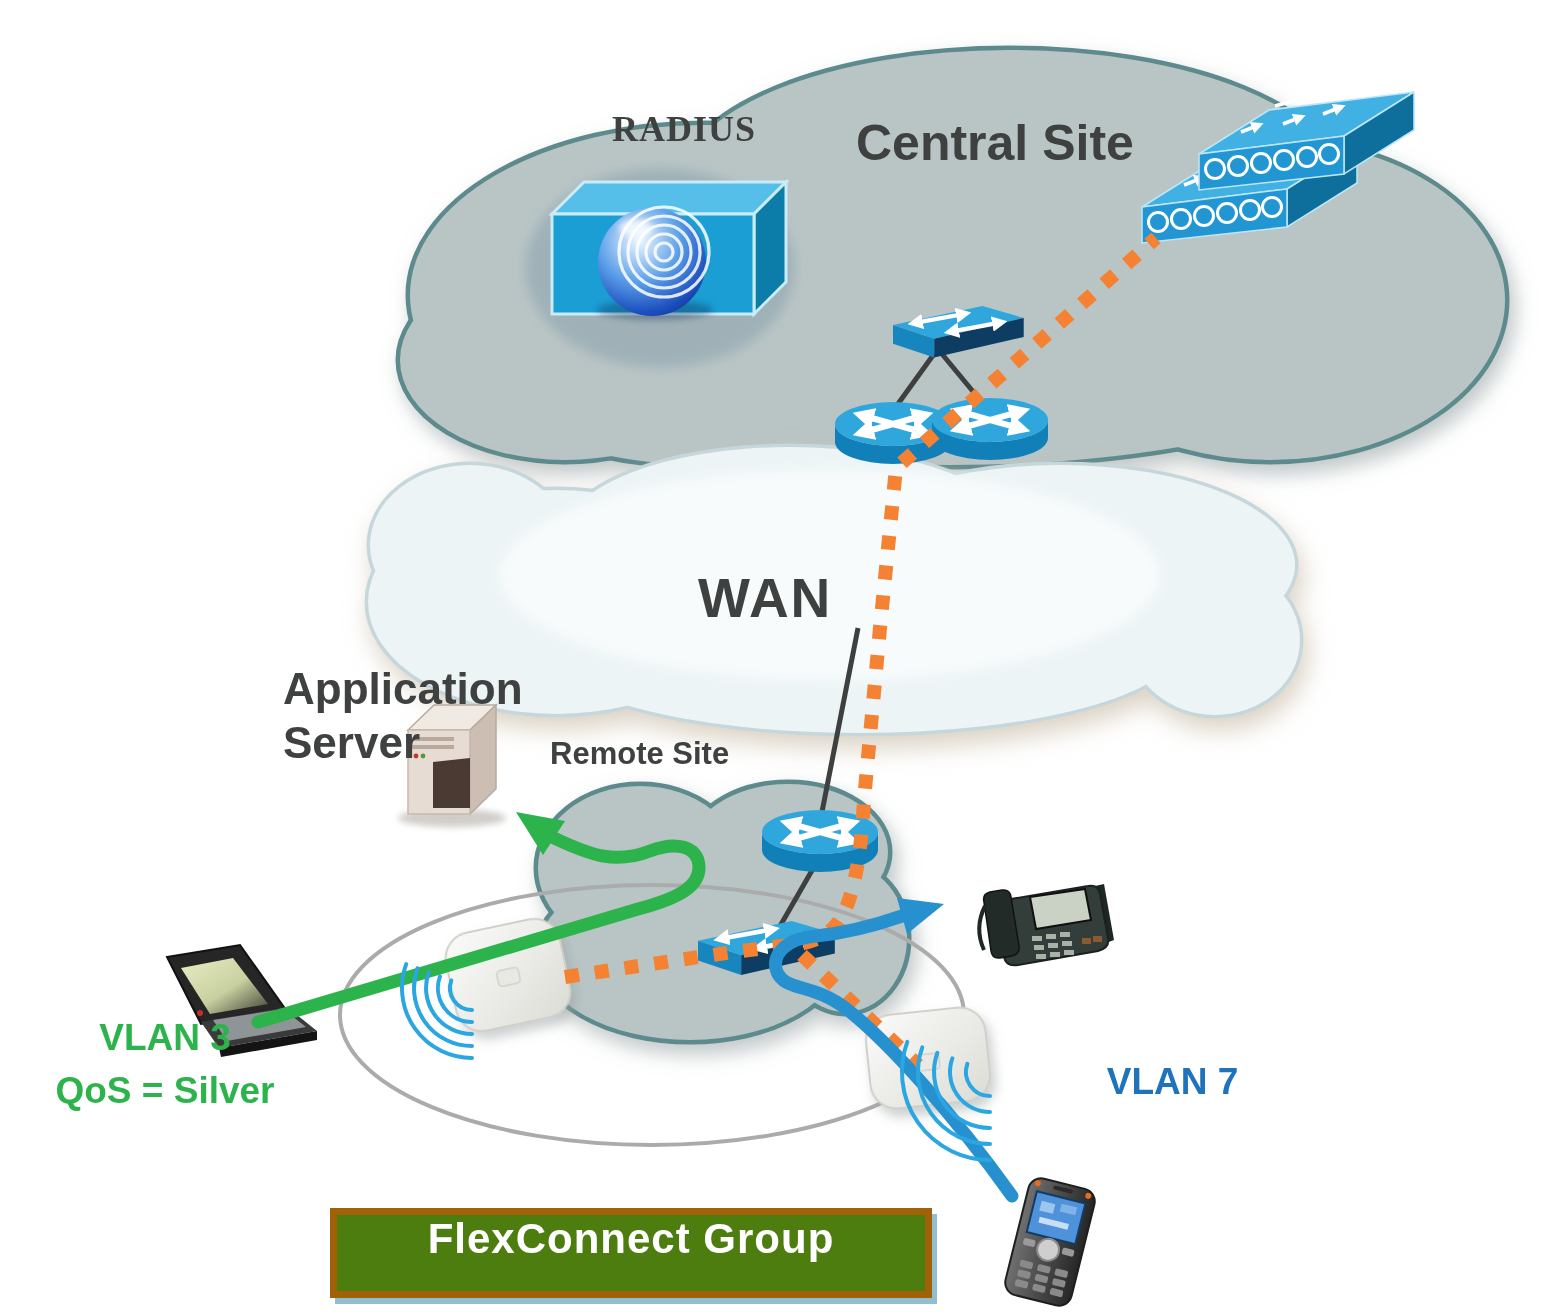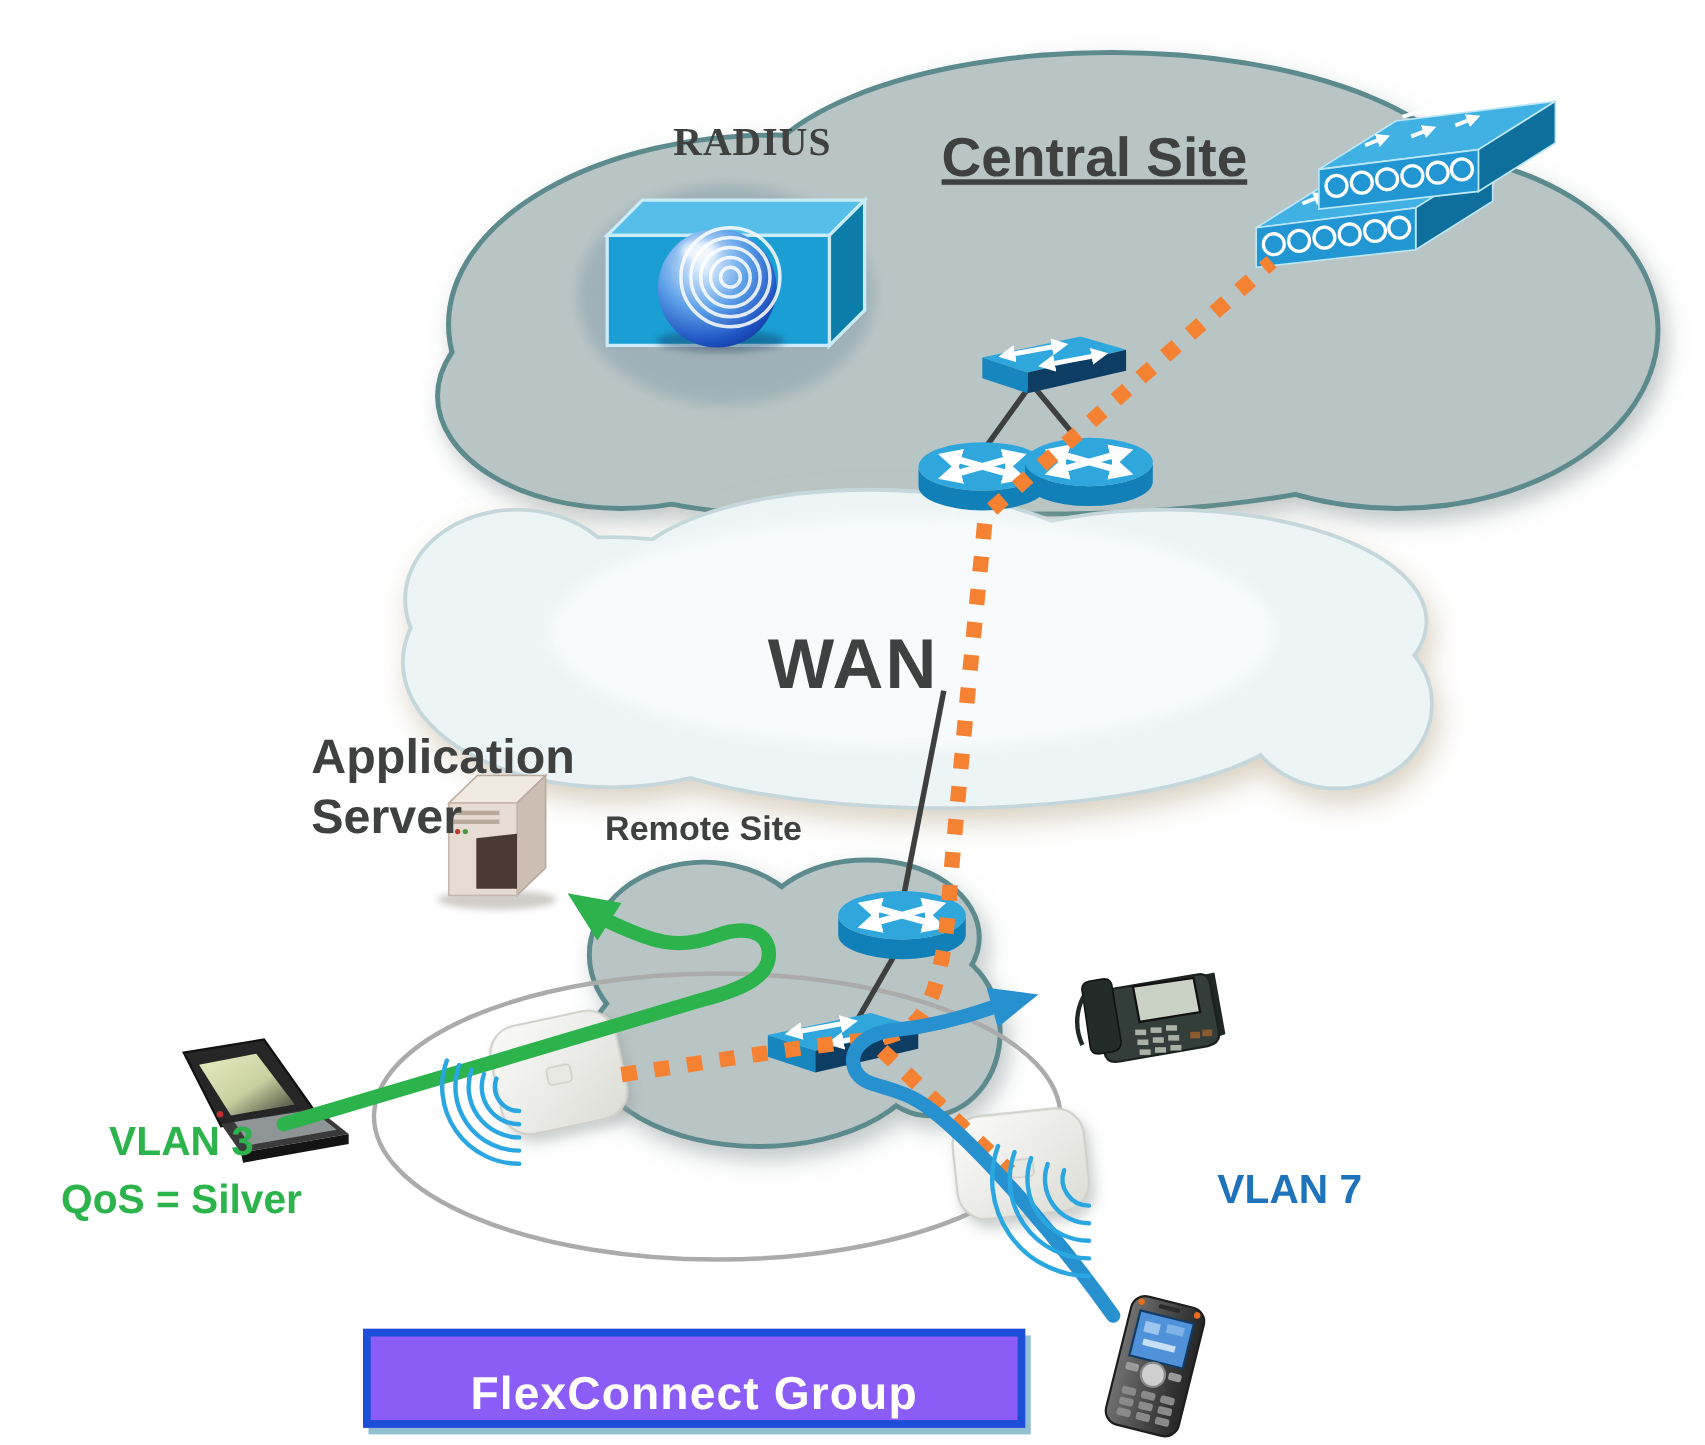--- a/index.html
+++ b/index.html
@@ -6,31 +6,31 @@
   .stage{
     position:relative;
     width:1550px;height:1314px;
     background:#ffffff;
     font-family:"Liberation Sans", sans-serif;
     overflow:hidden;
   }
   .stage svg.scene{position:absolute;left:0;top:0;width:1550px;height:1314px;}
   .lbl{position:absolute;font-weight:bold;color:#3E4140;white-space:nowrap;line-height:1.18;}
   .lbl-radius{left:612px;top:108px;font-size:36px;letter-spacing:1px;font-family:Liberation Serif, serif;}
-  .lbl-central{left:856px;top:114px;font-size:50px;text-decoration:underline;}
-  .lbl-wan{left:698px;top:566px;font-size:64px;letter-spacing:2px;}
+  .lbl-central{left:856px;top:114px;font-size:50px;}
+  .lbl-wan{left:698px;top:566px;font-size:55px;letter-spacing:2px;}
   .lbl-appserver{left:283px;top:662px;font-size:44px;line-height:1.22;}
   .lbl-remote{left:550px;top:736px;font-size:31px;}
   .lbl-vlan3{left:15px;top:1012px;width:300px;text-align:center;color:#2CB34C;font-size:37px;line-height:1.42;}
   .lbl-vlan7{left:1000px;top:1056px;width:345px;text-align:center;color:#1E73BB;font-size:37px;line-height:1.42;}
   .banner{
     position:absolute;left:330px;top:1208px;width:588px;height:76px;
-    background:#8b5cf6;border:7px solid #1d4ed8;
+    background:#4d7c0f;border:7px solid #a16207;
     box-shadow:5px 6px 0 rgba(13,110,153,0.45);
-    display:flex;align-items:flex-end;justify-content:center;
+    display:flex;align-items:flex-start;justify-content:center;
     color:#ffffff;font-size:42px;font-weight:bold;letter-spacing:1px;
   }
   
   .cloud-stroke.gray{fill:#B9C5C5;stroke:#5D8A8C;stroke-width:9;}
   .cloud-fill.gray{fill:#B9C5C5;stroke:none;}
   .cloud-stroke.wan{fill:#EDF4F6;stroke:#C6D7DB;stroke-width:7;}
   .cloud-fill.wan{fill:#EDF4F6;stroke:none;}
   .coverage{fill:none;stroke:#ABABAB;stroke-width:4;}
   .wire{stroke:#3E4040;stroke-width:5;fill:none;}
   .capwap{stroke:#F58233;stroke-width:14;fill:none;stroke-dasharray:14 16;}

